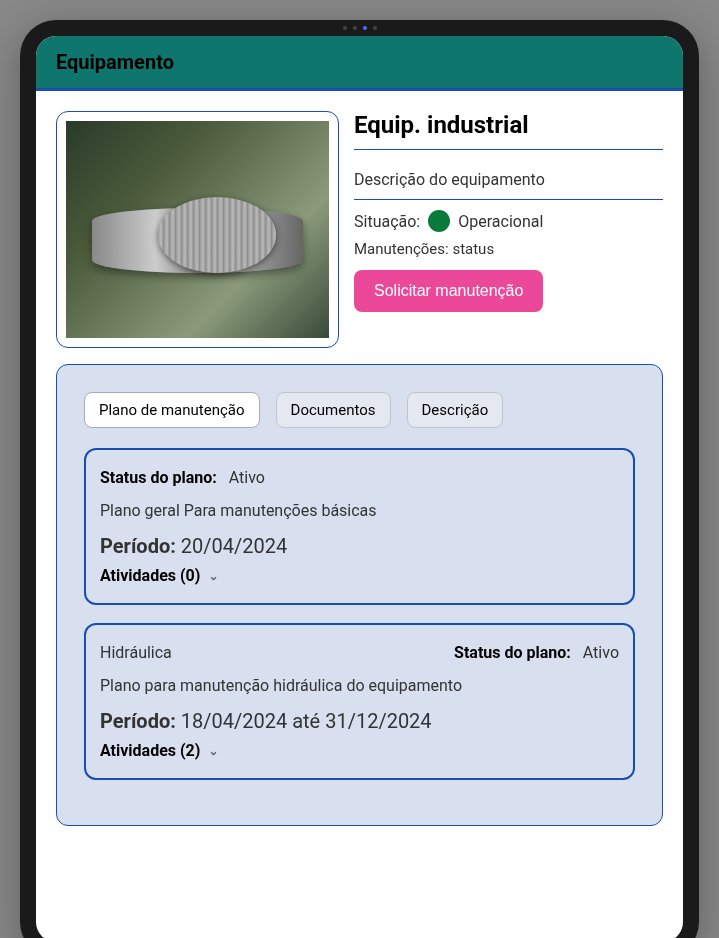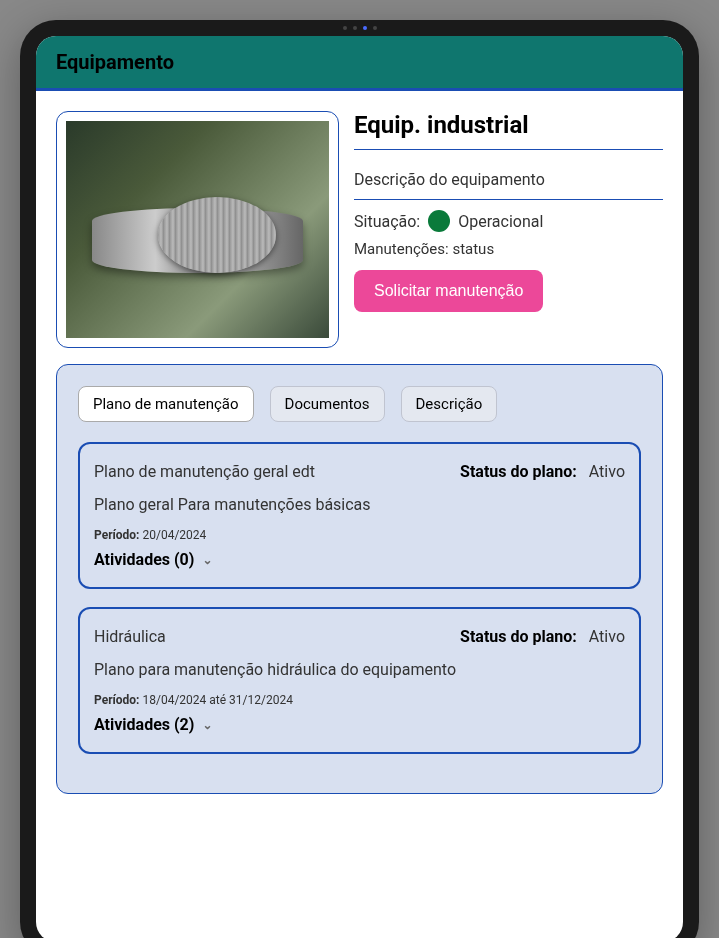--- a/index.html
+++ b/index.html
@@ -196,21 +196,21 @@
       border-radius: 8px;
       padding: 12px 20px;
       font-size: 16px;
       cursor: pointer;
     }
 
     .tabs-container {
       background: #d8e0f0;
       border: 1px solid #1a4db3;
       border-radius: 12px;
-      padding: 21px;
+      padding: 27px;
     }
 
     .tabs {
       display: flex;
       gap: 16px;
       margin-bottom: 20px;
     }
 
     .tab {
       padding: 8px 14px;
@@ -266,21 +266,21 @@
       color: #333;
     }
 
     .plan-desc {
       font-size: 16px;
       color: #333;
       margin-bottom: 14px;
     }
 
     .plan-period {
-      font-size: 12px;
+      font-size: 20px;
       color: #333;
       margin-bottom: 8px;
     }
 
     .plan-period strong {
       font-weight: bold;
     }
 
     .activities-toggle {
       display: flex;
@@ -337,21 +337,20 @@
 
       <div class="tabs-container">
         <div class="tabs">
           <div class="tab active">Plano de manutenção</div>
           <div class="tab inactive">Documentos</div>
           <div class="tab inactive">Descrição</div>
         </div>
 
         <div class="plan-card">
           <div class="plan-header">
-            <span class="plan-title">Plano de manutenção geral edt</span>
             <span class="plan-status">
               <span class="plan-status-label">Status do plano:</span>
               <span class="plan-status-value">Ativo</span>
             </span>
           </div>
           <div class="plan-desc">Plano geral Para manutenções básicas</div>
           <div class="plan-period">
             <strong>Período:</strong>
             <span>20/04/2024</span>
           </div>

